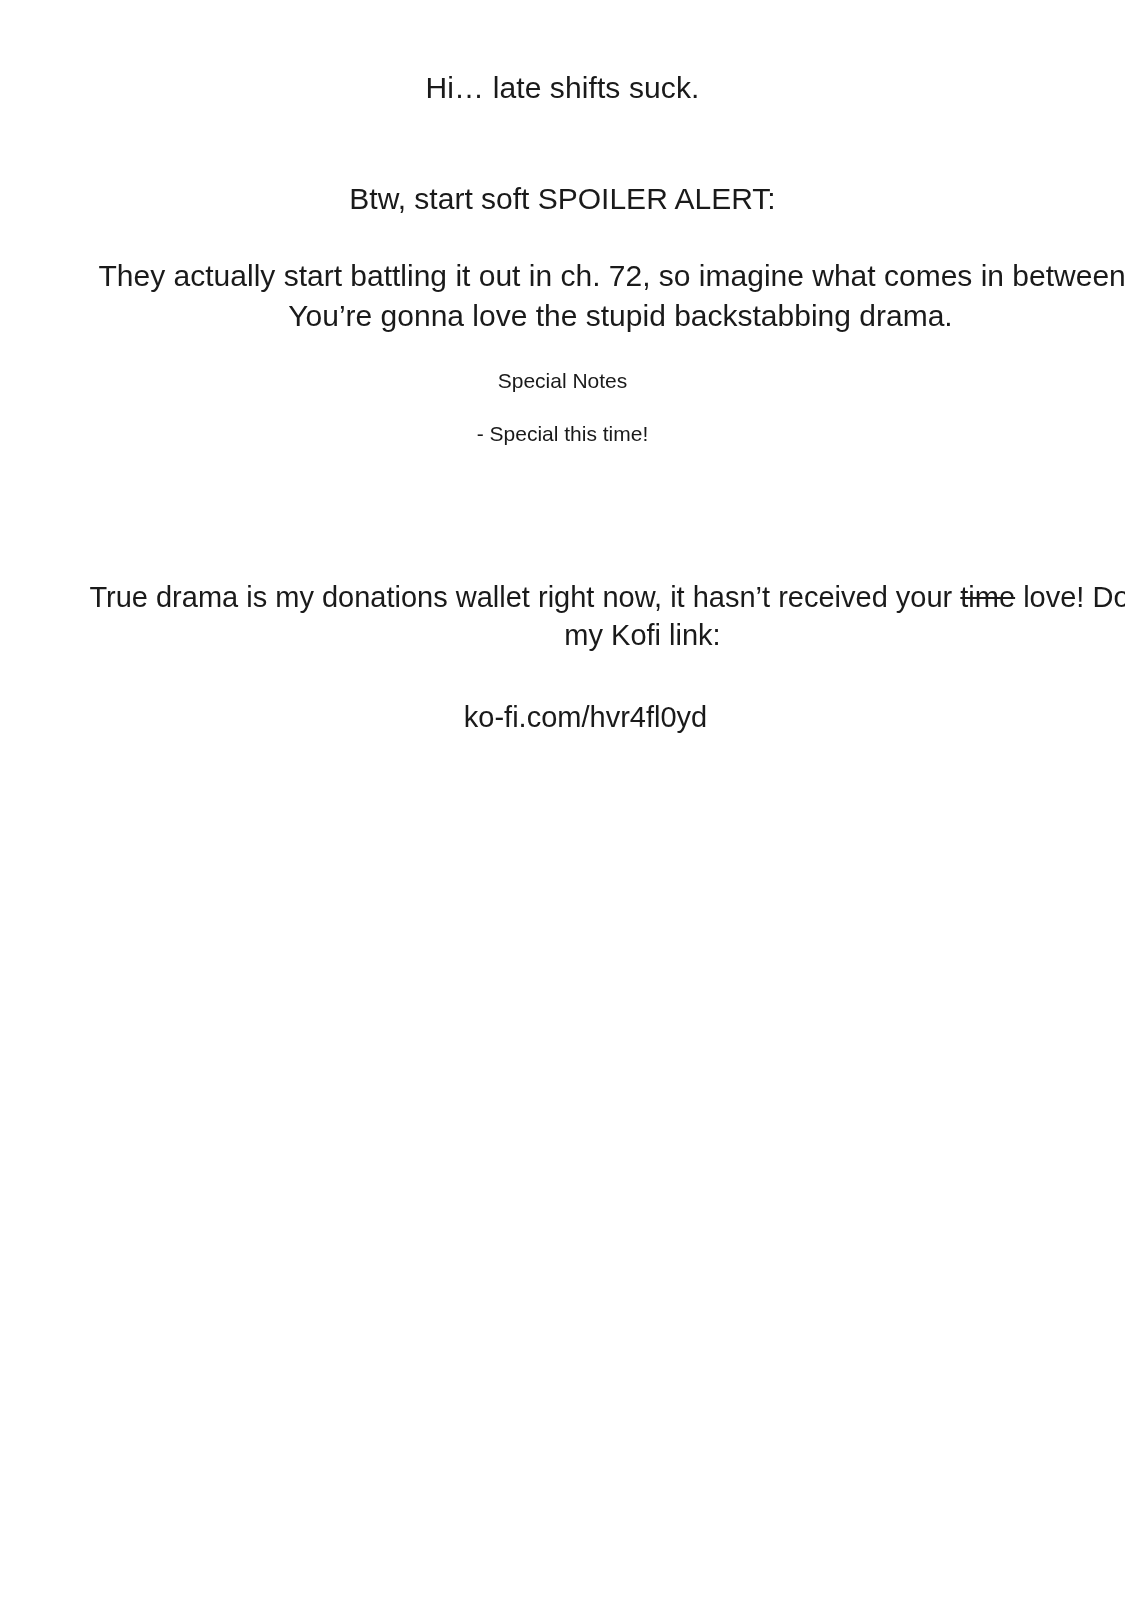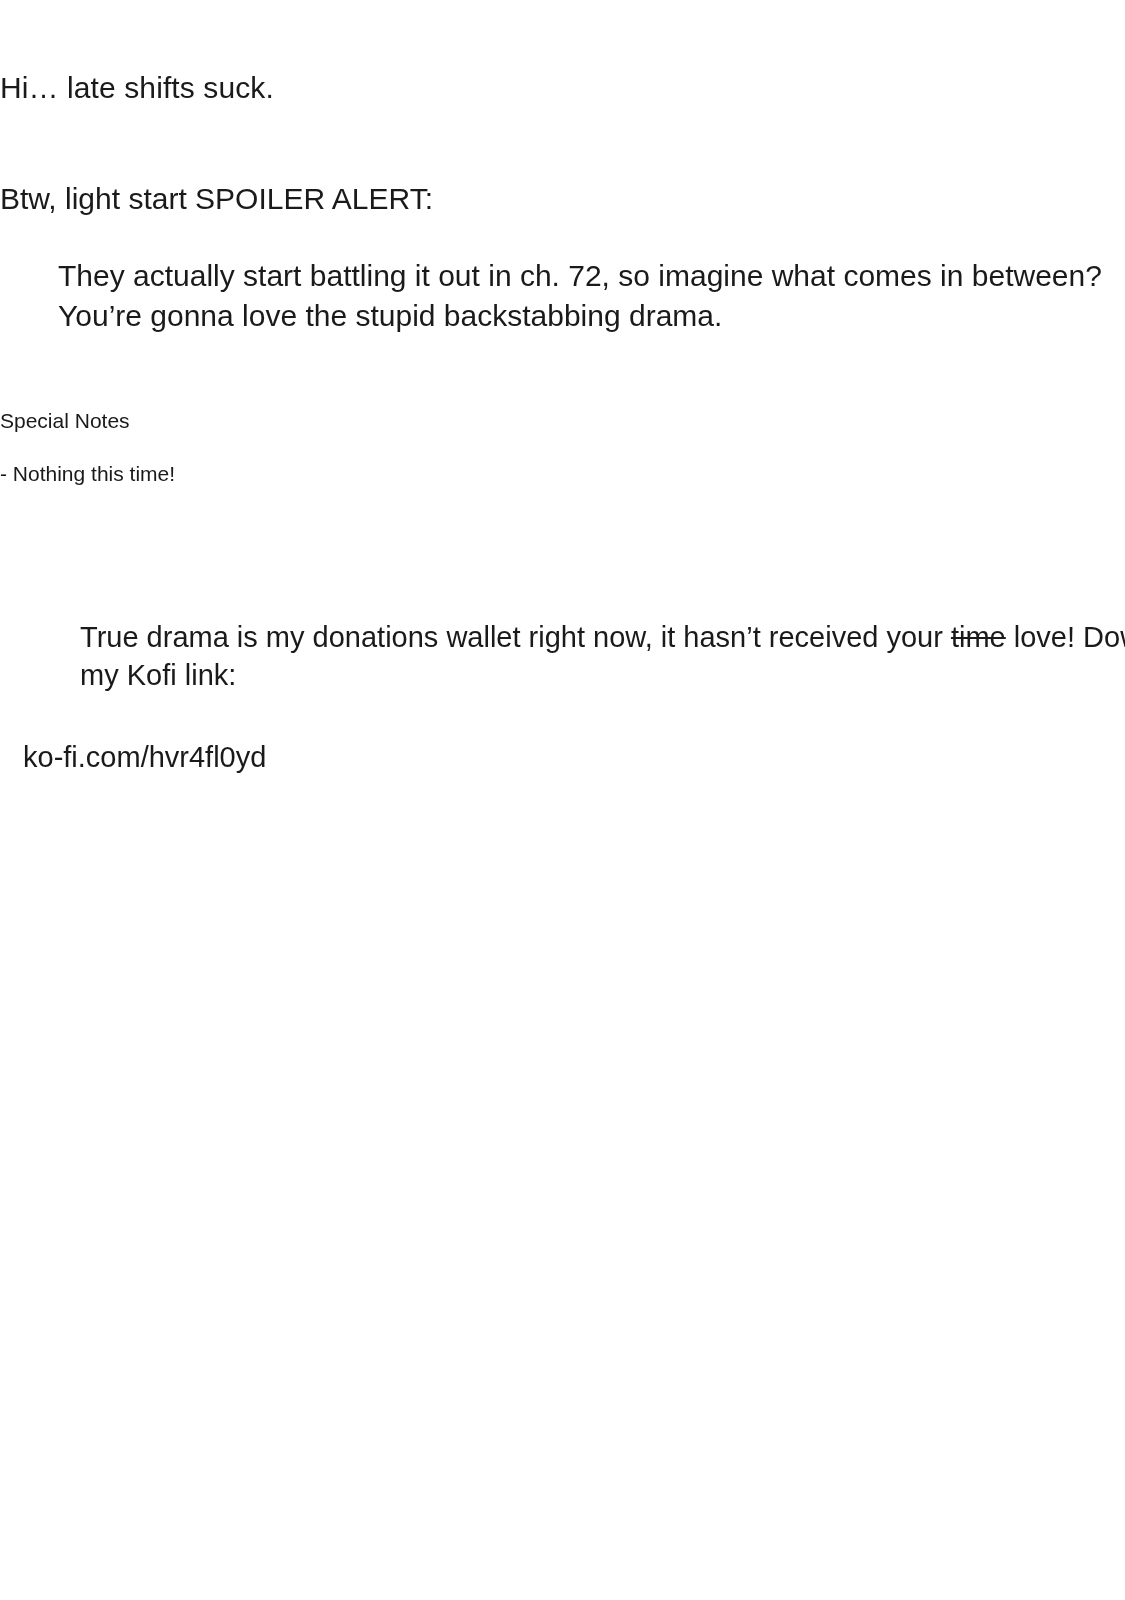--- a/index.html
+++ b/index.html
@@ -18,20 +18,21 @@
     position: relative;
     width: 1125px;
     height: 1600px;
     background: #ffffff;
     box-sizing: border-box;
     padding: 0;
     overflow: hidden;
   }
   .block {
     width: 100%;
+    text-align: center;
   }
   .greeting {
     margin-top: 68px;
     font-size: 30px;
     line-height: 1.3;
     letter-spacing: 0.1px;
   }
   .spoiler-line {
     margin-top: 72px;
     font-size: 30px;
@@ -40,21 +41,21 @@
   .spoiler-strong {
     font-weight: normal;
   }
   .spoiler-body {
     margin-top: 38px;
     font-size: 30px;
     line-height: 1.32;
     padding: 0 58px;
   }
   .notes-title {
-    margin-top: 72px;
+    margin-top: 32px;
     font-size: 21px;
     line-height: 1.3;
   }
   .notes-item {
     margin-top: 26px;
     font-size: 21px;
     line-height: 1.3;
   }
   .donation-text {
     margin-top: 130px;
@@ -79,28 +80,28 @@
   }
 </style>
 </head>
 <body>
 
 <div class="page">
 
   <div class="block greeting">Hi… late shifts suck.</div>
 
   <div class="block spoiler-line">
-    <span>Btw, light start </span><span class="spoiler-strong">SPOILER ALERT</span><span>:</span>
+    <span>Btw, start soft </span><span class="spoiler-strong">SPOILER ALERT</span><span>:</span>
   </div>
 
   <div class="block spoiler-body">They actually start battling it out in ch. 72, so imagine what comes in between? You’re gonna love the stupid backstabbing drama.</div>
 
   <div class="block notes-title">Special Notes</div>
 
-  <div class="block notes-item">- Nothing this time!</div>
+  <div class="block notes-item">- Special this time!</div>
 
   <div class="block donation-text">
     <span>True drama is my donations wallet right now, it hasn’t received your </span><span class="strike">time</span><span> love!  Down is my Kofi link:</span>
   </div>
 
   <div class="block kofi-wrap">
     <a class="kofi-link" href="#">ko-fi.com/hvr4fl0yd</a>
   </div>
 
 </div>

